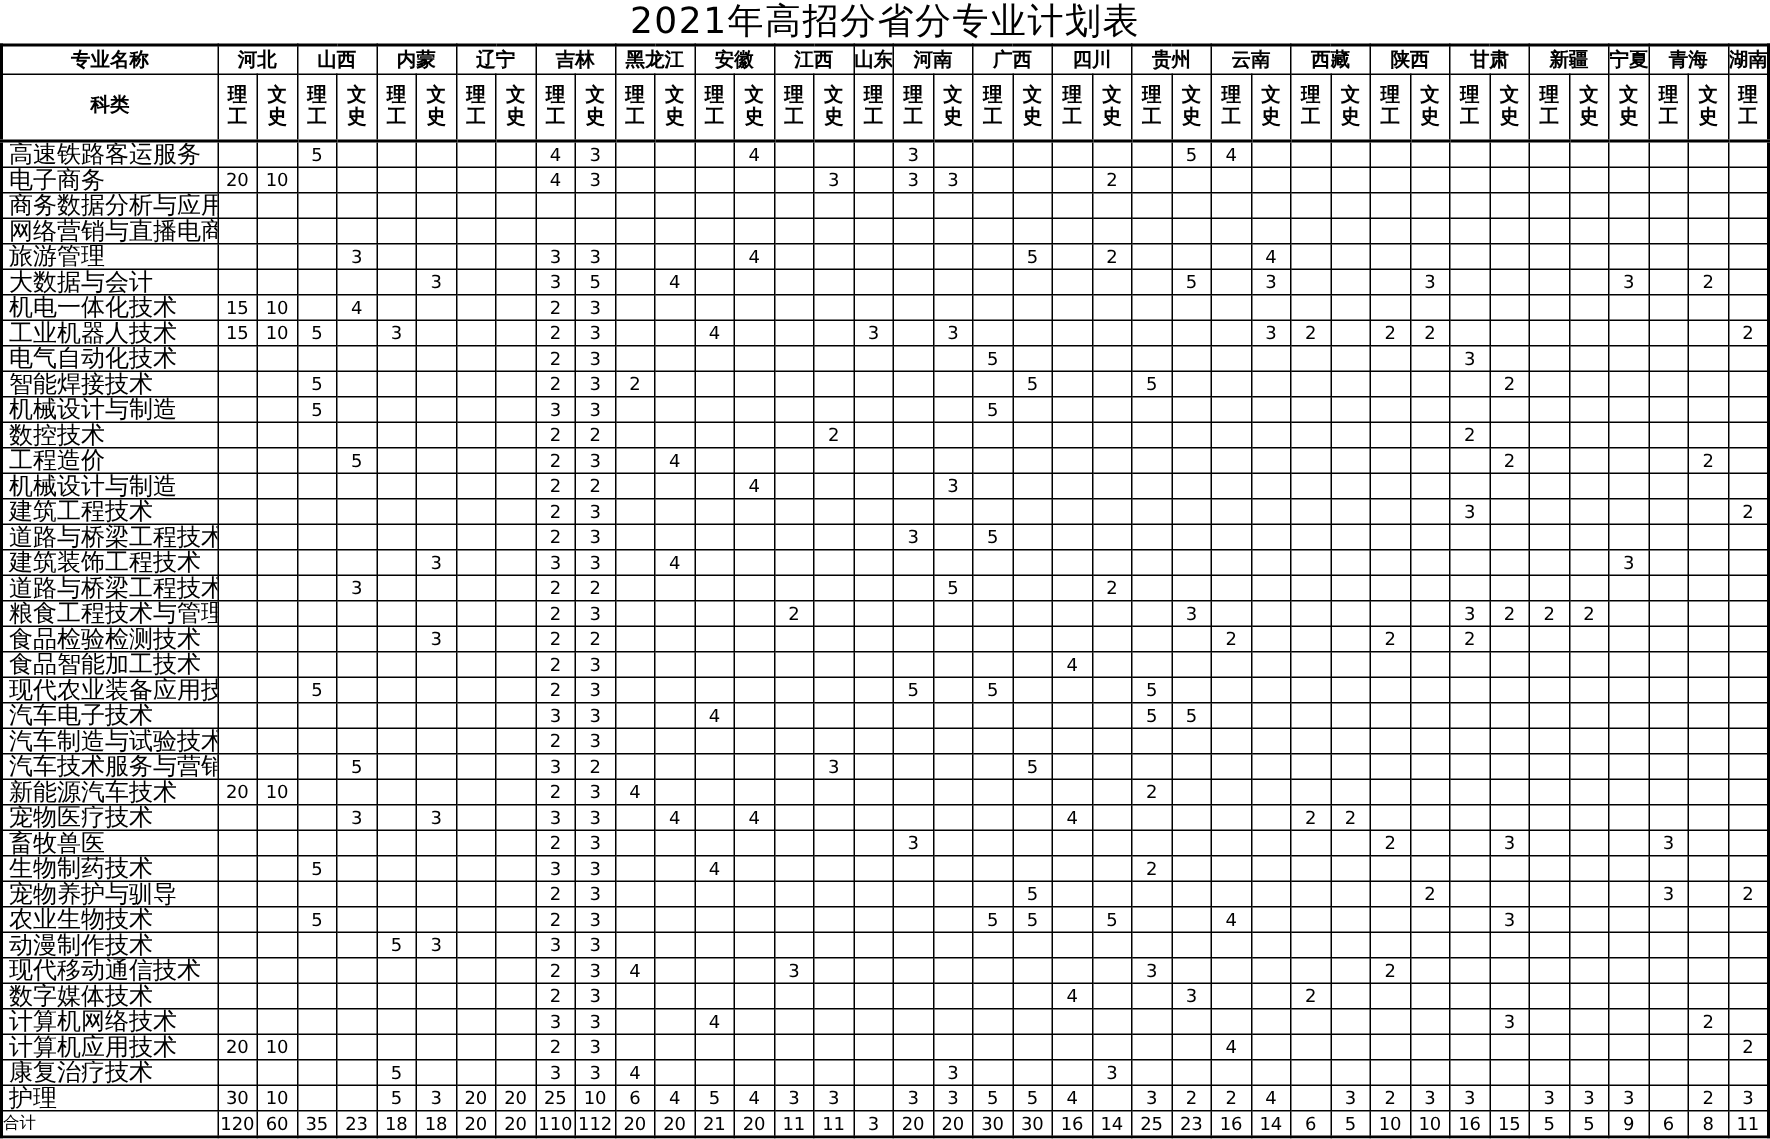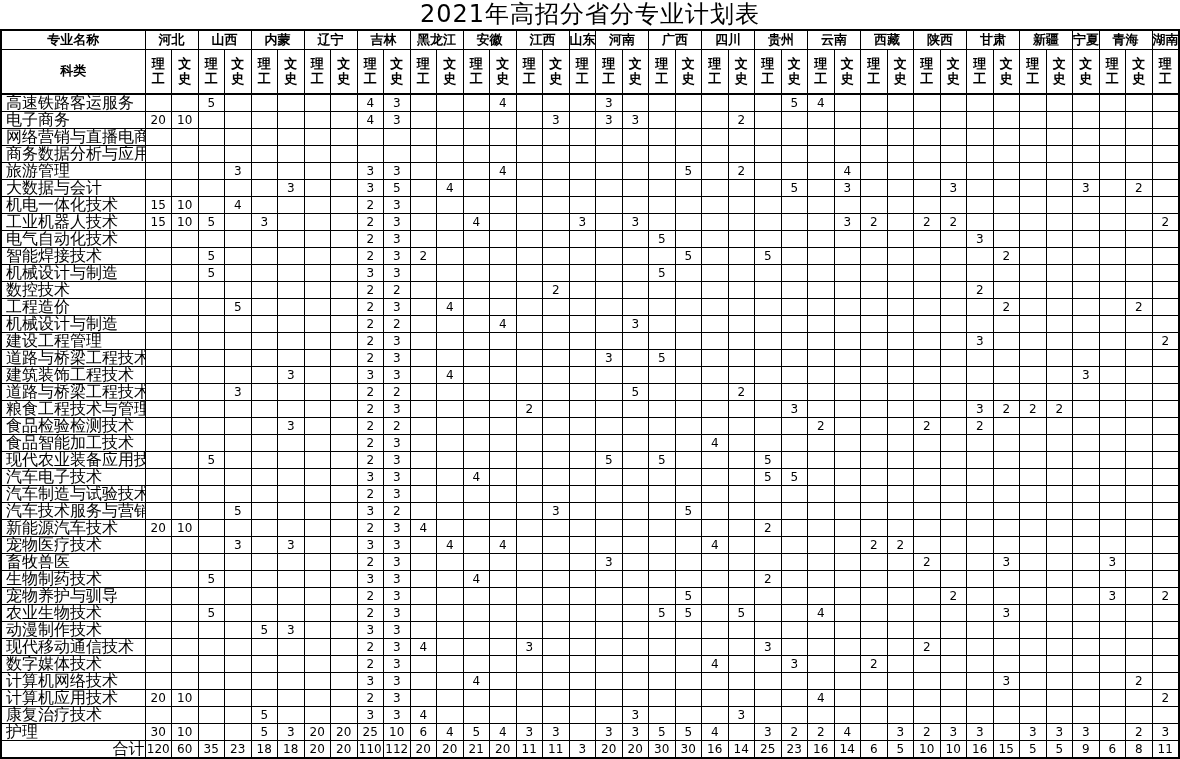--- a/index.html
+++ b/index.html
@@ -11,21 +11,21 @@
         border:2px solid #000;}
   th,td{border:1px solid #000;padding:0;overflow:hidden;white-space:nowrap;
         text-align:center;vertical-align:middle;font-weight:normal;}
   thead tr.prov-row th{height:17px;font-size:13px;font-weight:bold;}
   thead tr.trk-row th{height:43px;font-size:13px;font-weight:bold;
         white-space:pre-line;line-height:1.15;border-bottom:2px solid #000;}
   th.mj{font-size:13px;font-weight:bold;margin-left:14px;}
   tbody td{height:16px;font-size:12px;line-height:16px;}
   tbody td.nm{text-align:left;padding-left:4px;font-size:16px;}
   tbody tr.tot td{height:16px;}
-  tbody tr.tot td.nm{text-align:right;padding-left:0;font-size:16px;}
+  tbody tr.tot td.nm{text-align:left;padding-left:0;font-size:11px;}
 </style>
 </head>
 <body>
 
 <div class="page-title">2021年高招分省分专业计划表</div>
 
 <table>
   <colgroup>
       <col style="width:144px">
       <col>
@@ -254,63 +254,63 @@
         <td class="v"></td>
         <td class="v"></td>
         <td class="v"></td>
         <td class="v"></td>
         <td class="v"></td>
         <td class="v"></td>
         <td class="v"></td>
         <td class="v"></td>
       </tr>
       <tr>
+        <td class="nm">商务数据分析与应用</td>
+        <td class="v"></td>
+        <td class="v"></td>
+        <td class="v"></td>
+        <td class="v"></td>
+        <td class="v"></td>
+        <td class="v"></td>
+        <td class="v"></td>
+        <td class="v"></td>
+        <td class="v"></td>
+        <td class="v"></td>
+        <td class="v"></td>
+        <td class="v"></td>
+        <td class="v"></td>
+        <td class="v"></td>
+        <td class="v"></td>
+        <td class="v"></td>
+        <td class="v"></td>
+        <td class="v"></td>
+        <td class="v"></td>
+        <td class="v"></td>
+        <td class="v"></td>
+        <td class="v"></td>
+        <td class="v"></td>
+        <td class="v"></td>
+        <td class="v"></td>
+        <td class="v"></td>
+        <td class="v"></td>
+        <td class="v"></td>
+        <td class="v"></td>
+        <td class="v"></td>
+        <td class="v"></td>
+        <td class="v"></td>
+        <td class="v"></td>
+        <td class="v"></td>
+        <td class="v"></td>
+        <td class="v"></td>
+        <td class="v"></td>
+        <td class="v"></td>
+        <td class="v"></td>
+      </tr>
+      <tr>
         <td class="nm">网络营销与直播电商</td>
-        <td class="v"></td>
-        <td class="v"></td>
-        <td class="v"></td>
-        <td class="v"></td>
-        <td class="v"></td>
-        <td class="v"></td>
-        <td class="v"></td>
-        <td class="v"></td>
-        <td class="v"></td>
-        <td class="v"></td>
-        <td class="v"></td>
-        <td class="v"></td>
-        <td class="v"></td>
-        <td class="v"></td>
-        <td class="v"></td>
-        <td class="v"></td>
-        <td class="v"></td>
-        <td class="v"></td>
-        <td class="v"></td>
-        <td class="v"></td>
-        <td class="v"></td>
-        <td class="v"></td>
-        <td class="v"></td>
-        <td class="v"></td>
-        <td class="v"></td>
-        <td class="v"></td>
-        <td class="v"></td>
-        <td class="v"></td>
-        <td class="v"></td>
-        <td class="v"></td>
-        <td class="v"></td>
-        <td class="v"></td>
-        <td class="v"></td>
-        <td class="v"></td>
-        <td class="v"></td>
-        <td class="v"></td>
-        <td class="v"></td>
-        <td class="v"></td>
-        <td class="v"></td>
-      </tr>
-      <tr>
-        <td class="nm">商务数据分析与应用</td>
         <td class="v"></td>
         <td class="v"></td>
         <td class="v"></td>
         <td class="v"></td>
         <td class="v"></td>
         <td class="v"></td>
         <td class="v"></td>
         <td class="v"></td>
         <td class="v"></td>
         <td class="v"></td>
@@ -758,21 +758,21 @@
         <td class="v"></td>
         <td class="v"></td>
         <td class="v"></td>
         <td class="v"></td>
         <td class="v"></td>
         <td class="v"></td>
         <td class="v"></td>
         <td class="v"></td>
       </tr>
       <tr>
-        <td class="nm">建设工程管理</td>
+        <td class="nm">建筑工程技术</td>
         <td class="v"></td>
         <td class="v"></td>
         <td class="v"></td>
         <td class="v"></td>
         <td class="v"></td>
         <td class="v"></td>
         <td class="v"></td>
         <td class="v"></td>
         <td class="v">2</td>
         <td class="v">3</td>

